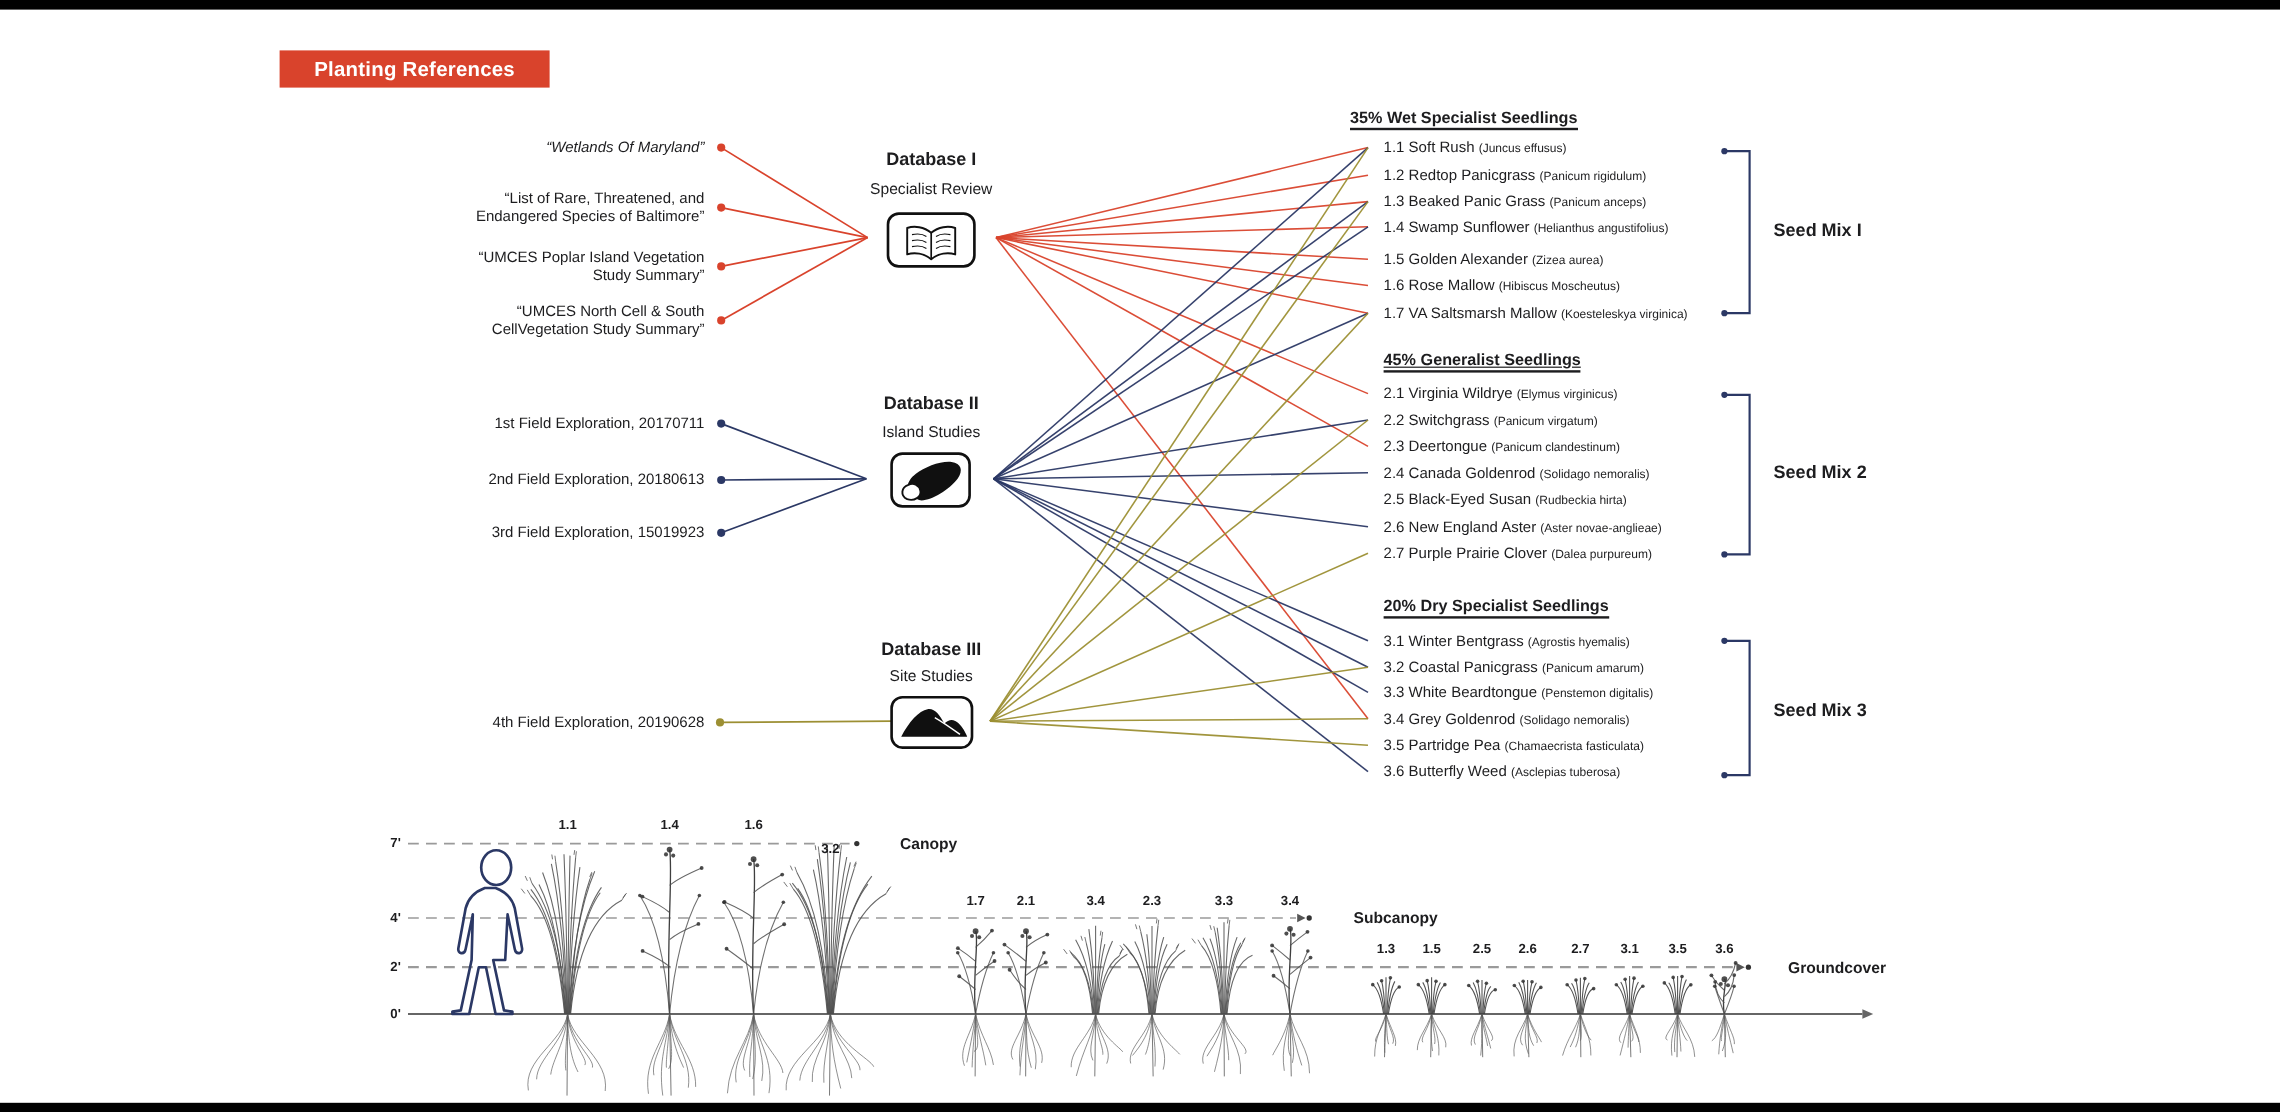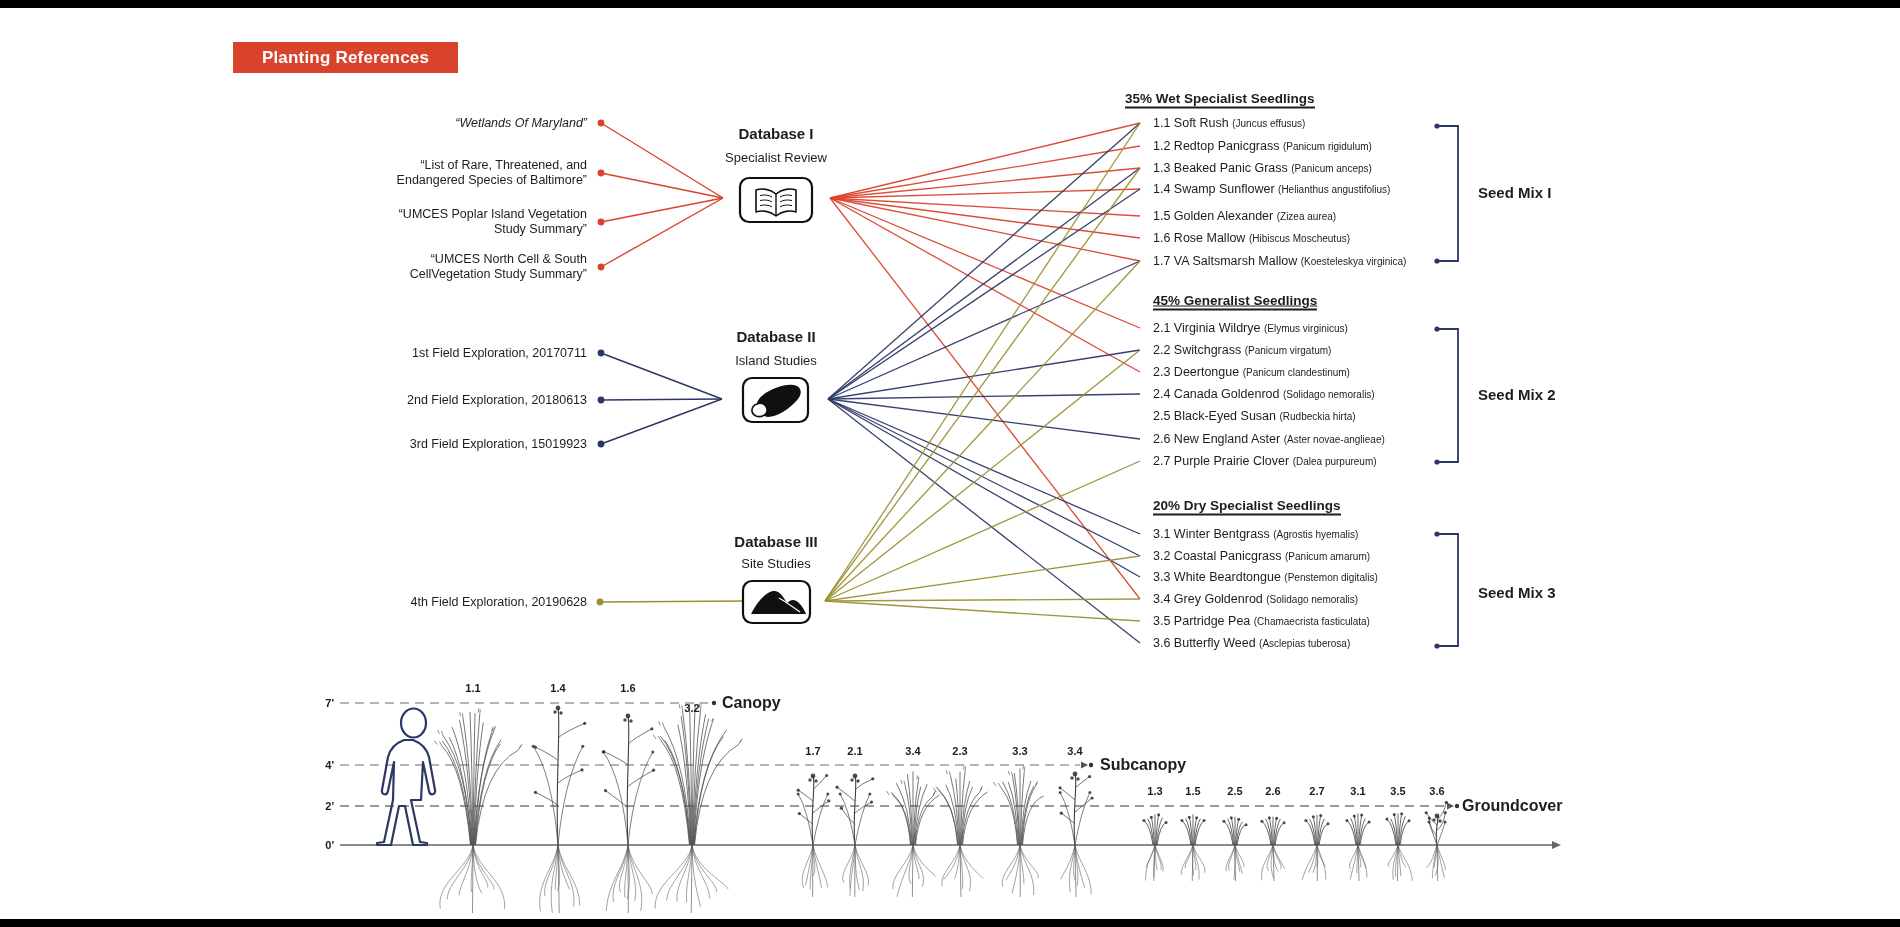--- a/index.html
+++ b/index.html
@@ -13,21 +13,21 @@
   .lbl{position:absolute;color:#1d1d1f;white-space:nowrap;}
   .src{font-size:12.5px;line-height:1.2;text-align:right;transform:translateY(-50%);font-weight:400;white-space:normal;width:300px;}
   .db-title{font-size:15px;font-weight:700;transform:translate(-50%,-50%);}
   .db-sub{font-size:13px;transform:translate(-50%,-50%);}
   .grp-header{font-size:13.5px;font-weight:700;transform:translateY(-50%);}
   .grp-header span{border-bottom:2px solid #1d1d1f;padding-bottom:1px;}
   .item{font-size:12.5px;transform:translateY(-50%);}
   .item .latin{font-size:10px;}
   .mix{font-size:15px;font-weight:700;transform:translateY(-50%);}
   .hlabel{font-size:11px;font-weight:700;text-align:right;transform:translateY(-50%);}
-  .zone{font-size:16px;font-weight:700;transform:translateY(-50%);}
+  .zone{font-size:13px;font-weight:700;transform:translateY(-50%);margin-left:28px;}
   .plabel{font-size:11px;font-weight:700;transform:translate(-50%,-100%);}
 </style>
 </head>
 <body>
 
 <div class="stage">
   <div class="bar" style="top:0"></div>
   <div class="bar" style="top:919px"></div>
   <svg id="art" width="1900" height="927">
       <line x1="601" y1="123" x2="723" y2="198" stroke="#D9432C" stroke-width="1.4"></line>

